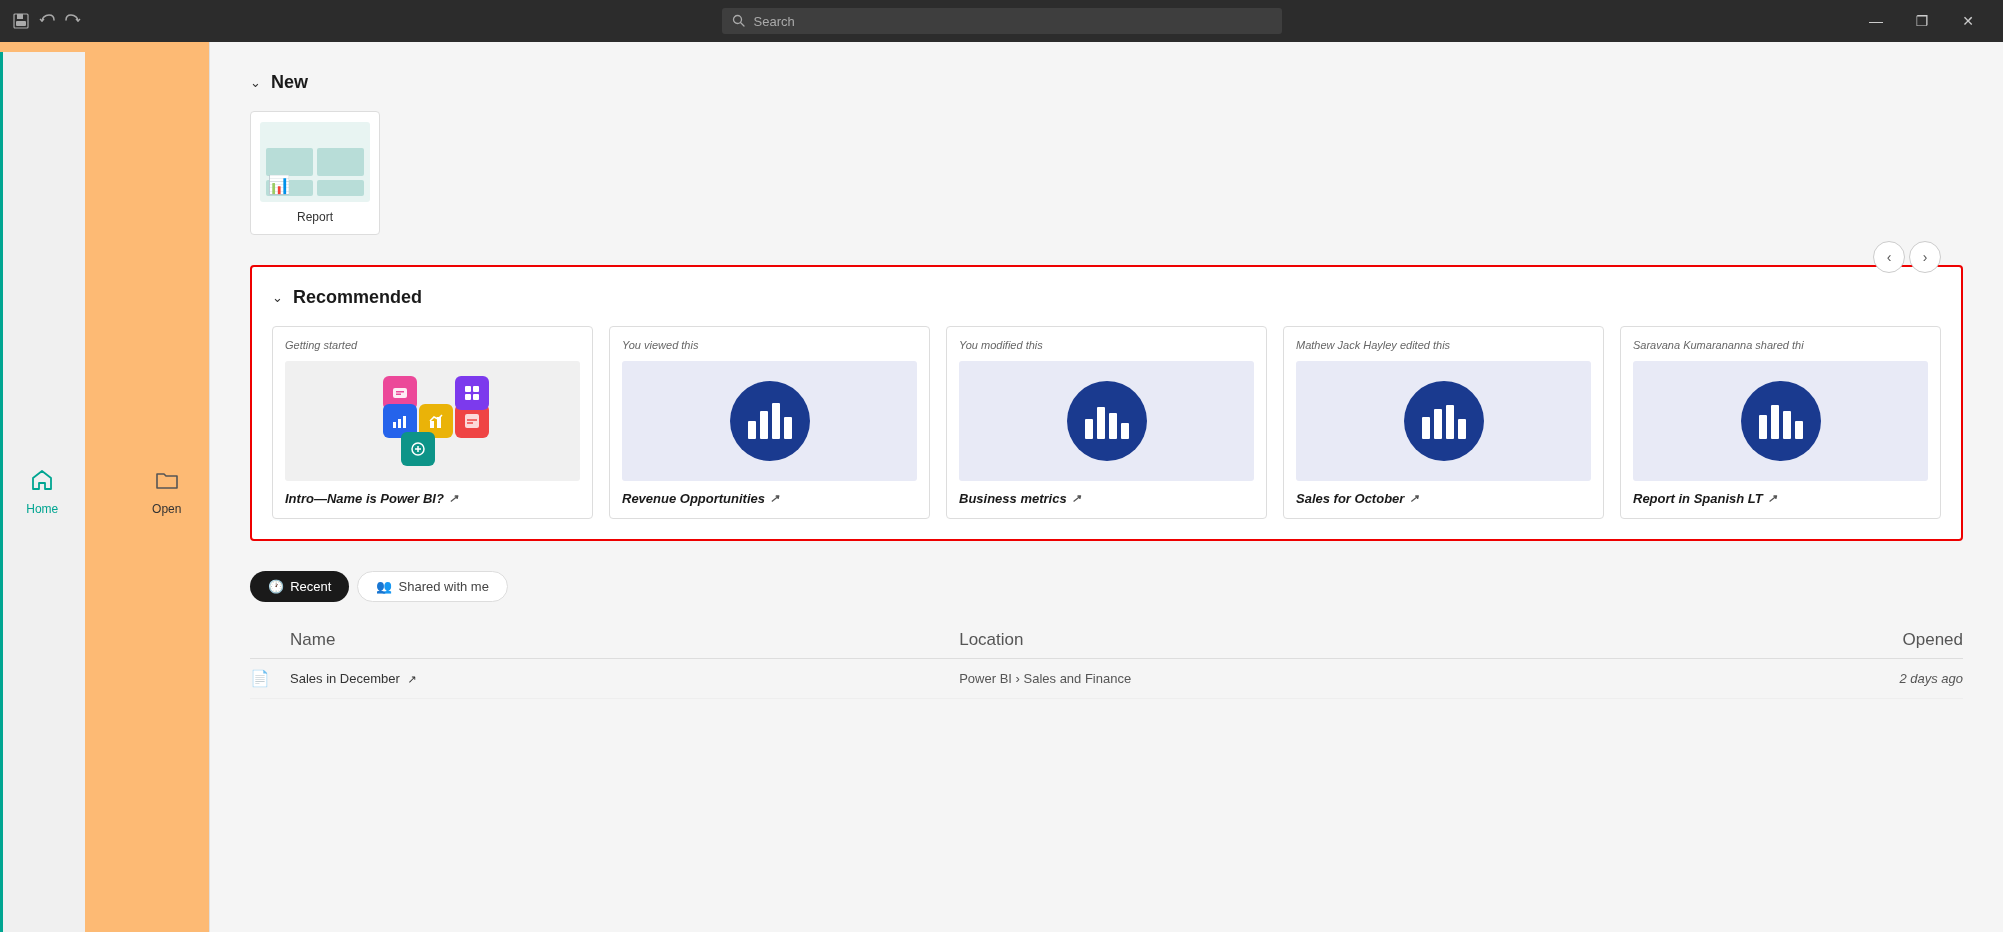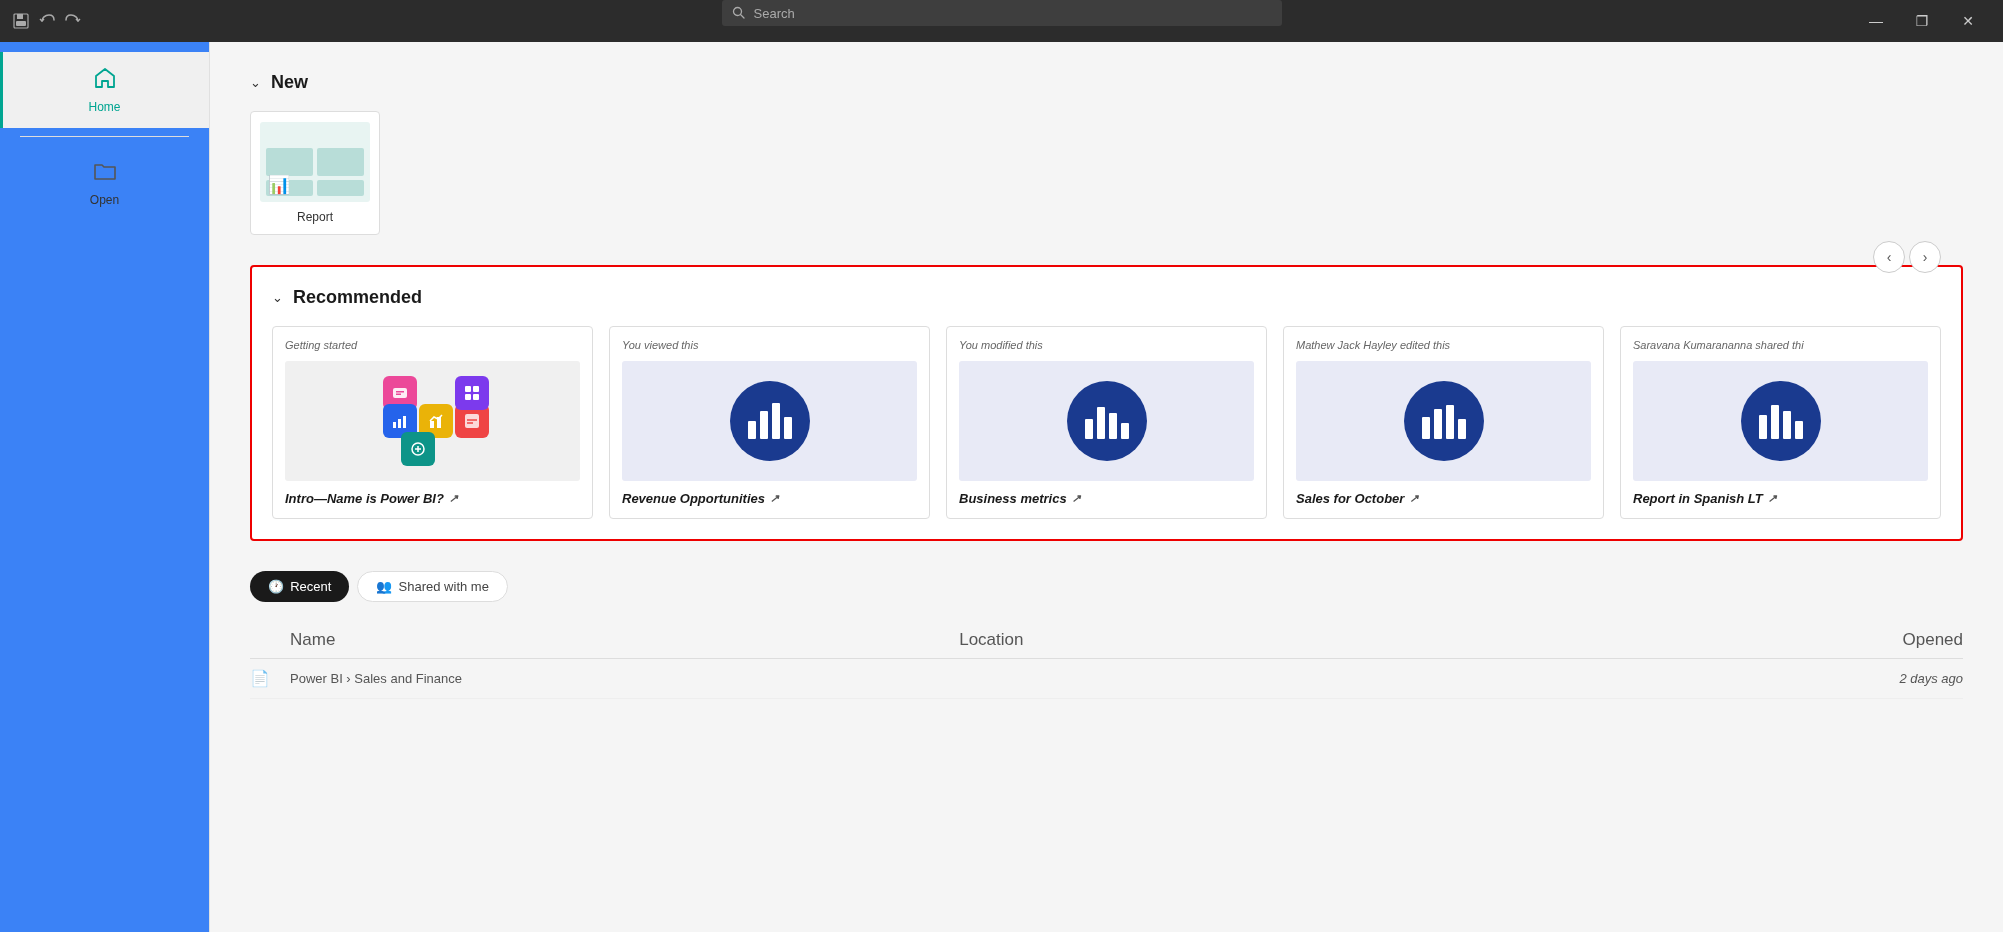--- a/index.html
+++ b/index.html
@@ -3,21 +3,22 @@
   <meta charset="utf-8">
   <style>
     * { box-sizing: border-box; margin: 0; padding: 0; }
     body { font-family: 'Segoe UI', Arial, sans-serif; background: #f3f3f3; overflow: hidden; width: 2003px; height: 932px; }
 
     
     .titlebar {
       background: #2c2c2c;
       height: 42px;
       display: flex;
-      padding: 0 12px;
+      align-items: center;
+      padding: 12px 12px;
       color: #fff;
       position: relative;
     }
     .titlebar-icons { display: flex; gap: 8px; align-items: center; }
     .titlebar-title {
       position: absolute;
       left: 50%;
       transform: translateX(-50%);
       font-size: 13px;
       color: #ccc;
@@ -55,24 +56,24 @@
 
     
     .app-body {
       display: flex;
       height: calc(932px - 42px);
     }
 
     
     .sidebar {
       width: 210px;
-      background: #3b82f6;
+      background: #fdba74;
       border-right: 1px solid #e0e0e0;
       display: flex;
-      flex-direction: column;
+      flex-direction: row;
       padding-top: 10px;
       flex-shrink: 0;
     }
     .sidebar-item {
       display: flex;
       flex-direction: column;
       align-items: center;
       justify-content: center;
       padding: 14px 0;
       cursor: pointer;
@@ -555,20 +556,24 @@
 
       <div class="table-header">
         <div class="col-icon"></div>
         <div class="col-name">Name</div>
         <div class="col-location">Location</div>
         <div class="col-opened">Opened</div>
       </div>
 
       <div class="table-row-item">
         <span class="file-icon">📄</span>
+        <div class="col-name">
+          <span>Sales in December</span>
+          <span style="font-size:11px;margin-left:4px;">↗</span>
+        </div>
         <div class="col-location" style="color:#555;">Power BI › Sales and Finance</div>
         <div class="col-opened" style="text-align:right;color:#555;font-style:italic;">2 days ago</div>
       </div>
 
     </div>
 
   </div>
 </div>
 
 </body></html>

